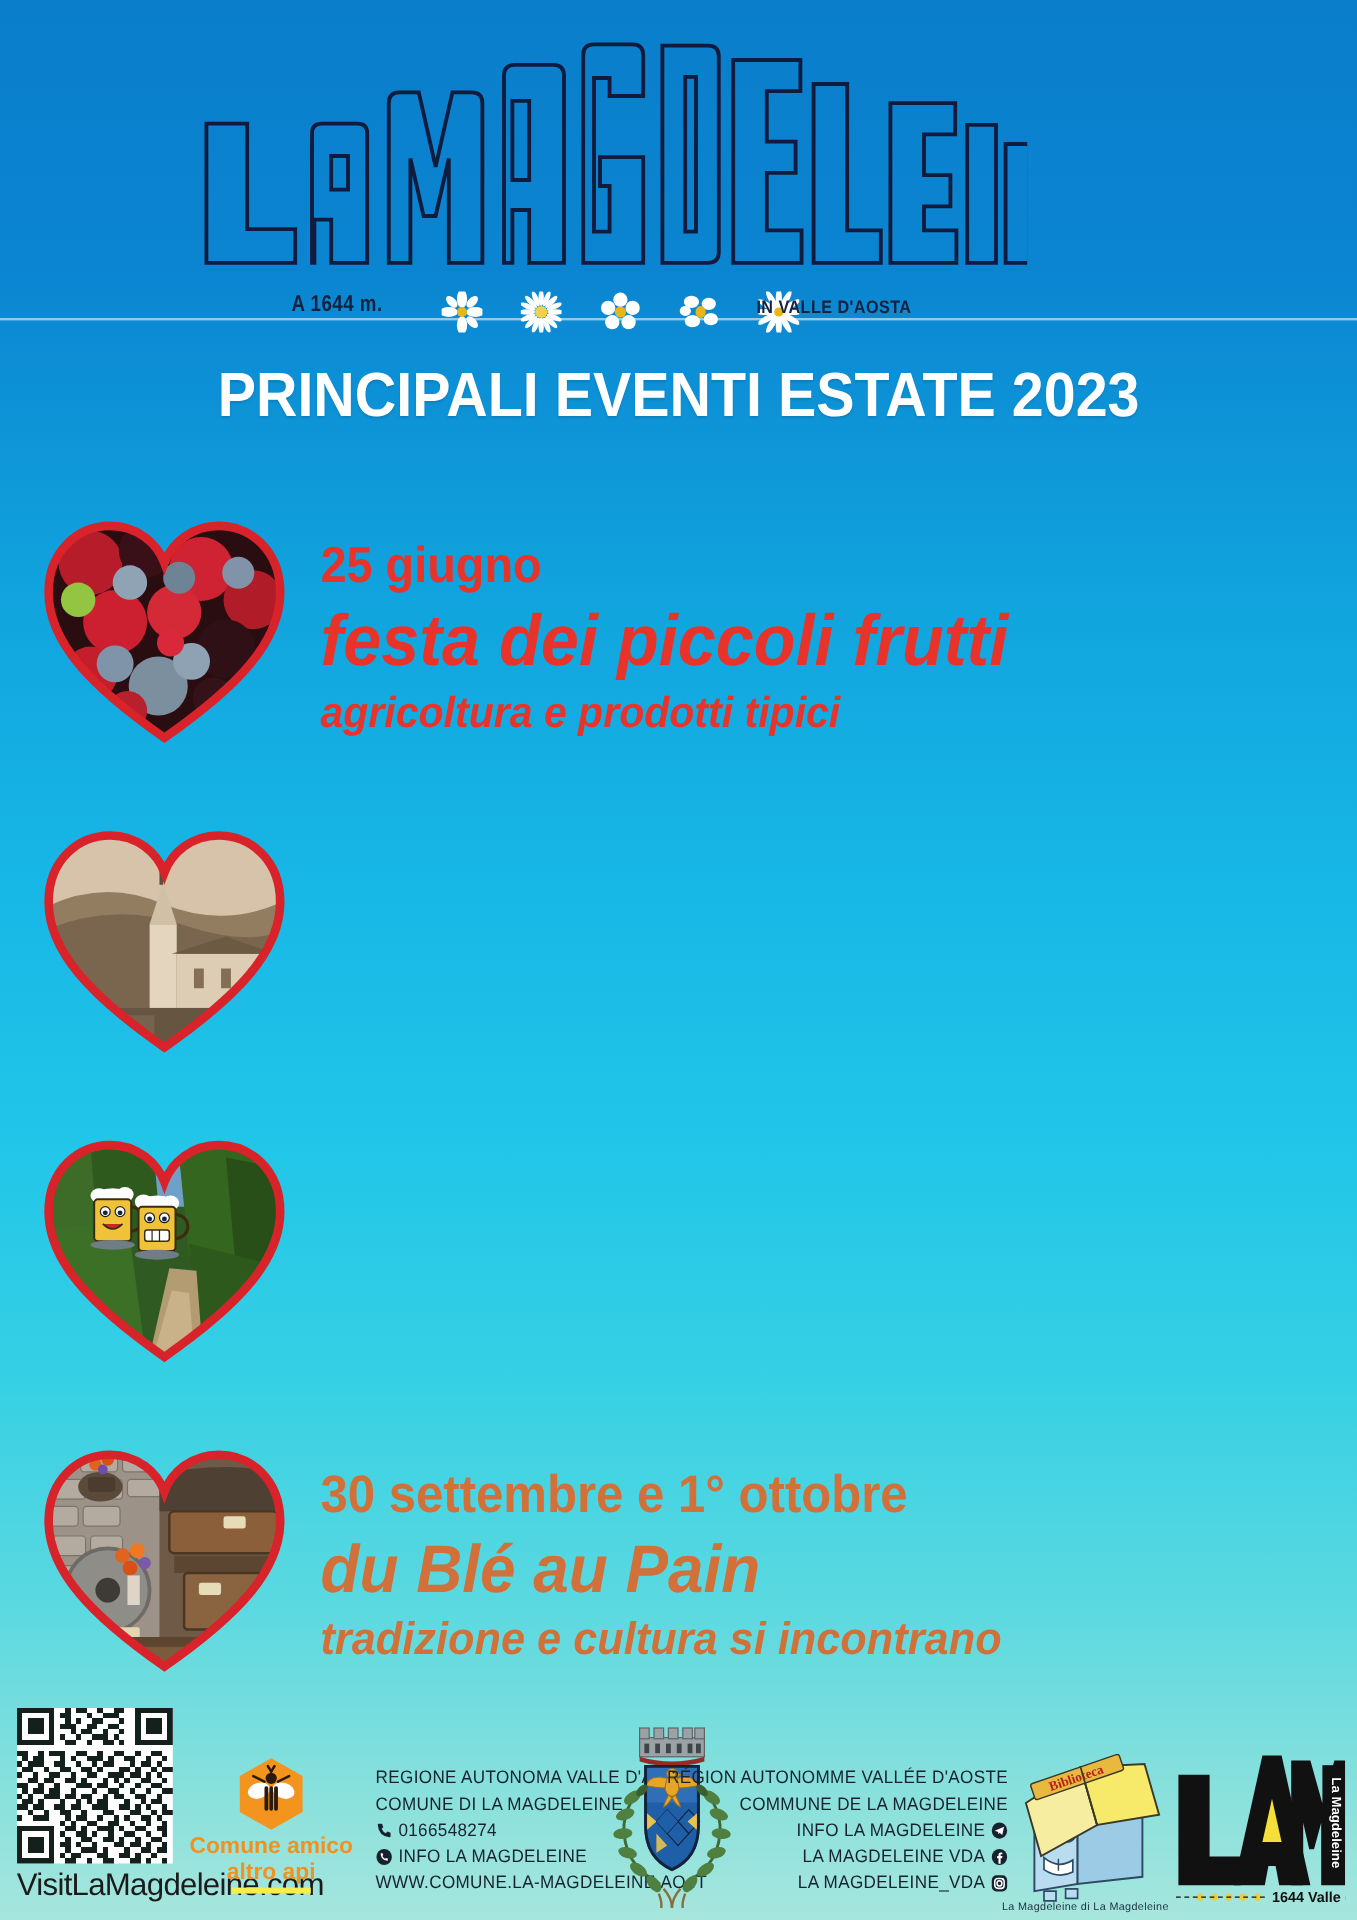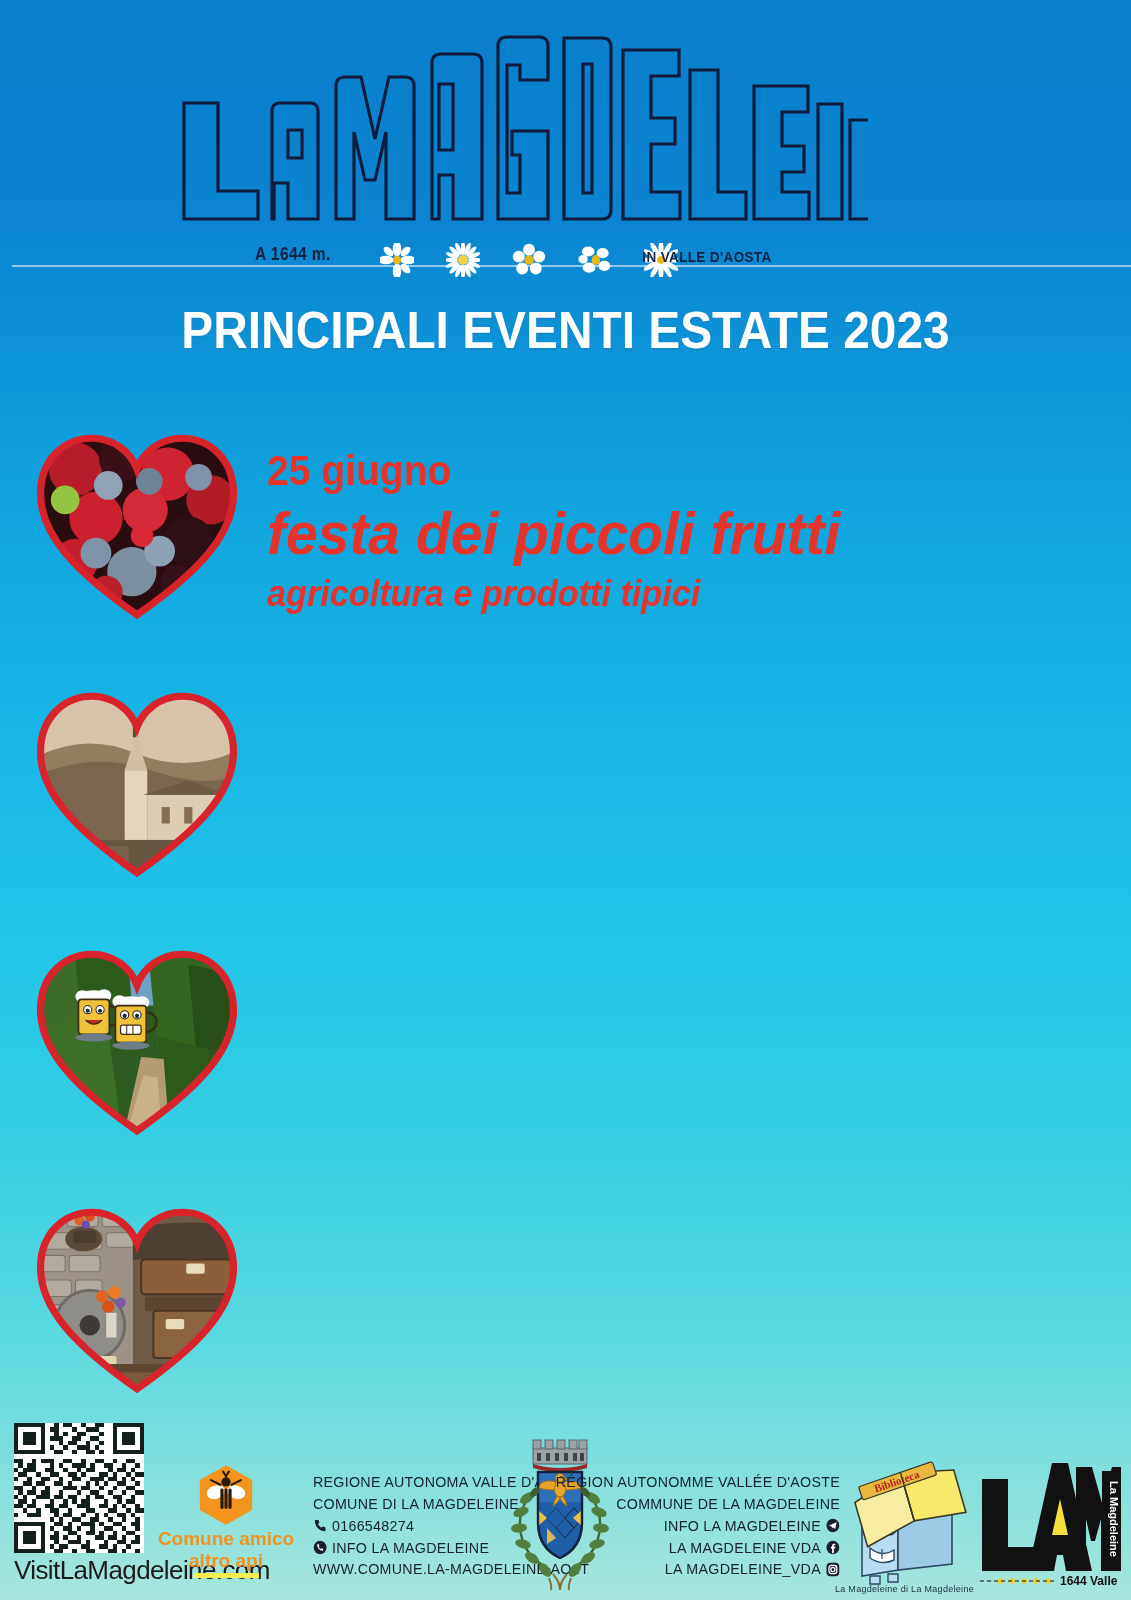--- a/index.html
+++ b/index.html
@@ -18,21 +18,21 @@
        #17b7e6 46%,
        #22c6e8 60%,
        #36d0e4 72%,
        #5cd9e0 84%,
        #87e0dc 93%,
        #a6e6dd 100%);
     overflow: hidden;
   }
 
   
-  .header { position: absolute; top: 0; left: 12px; width: 1012px; height: 290px; }
+  .header { position: absolute; top: 0; left: 0; width: 1012px; height: 290px; }
   .wordmark {
     position: absolute; left: 50%; transform: translateX(-50%);
     top: 8px; width: 700px; height: 250px;
   }
   .wordmark svg { width: 100%; height: 100%; display: block; }
   .hr-line {
     position: absolute; left: 0; top: 265px; width: 1131px; height: 2px;
     background: rgba(255,255,255,0.55);
   }
   .alt-label {
@@ -476,20 +476,25 @@
                 <circle cx="0" cy="0" r="6" fill="#e0641f"></circle>
                   <circle cx="12" cy="-4" r="6" fill="#f07820"></circle>
                 <circle cx="6" cy="10" r="6" fill="#d94f14"></circle>
                   <circle cx="18" cy="6" r="5" fill="#7a5aa8"></circle>
                 <rect x="4" y="16" width="10" height="24" fill="#ddd6c8"></rect>
               </g>
             </g>
             <path d="M100 182 C 40 140, 6 104, 6 64 C 6 30, 30 10, 56 10 C 78 10, 94 24, 100 40 C 106 24, 122 10, 144 10 C 170 10, 194 30, 194 64 C 194 104, 160 140, 100 182 Z" fill="none" stroke="#d8232a" stroke-width="7"></path>
           </svg>
         </div>
+      </div>
+      <div class="event-text">
+        <div class="ev-date"> 30 settembre e 1° ottobre</div>
+        <div class="ev-name">du Blé au Pain</div>
+        <div class="ev-sub">tradizione e cultura si incontrano</div>
       </div>
     </div>
 
   </div>
 
   <div class="footer">
 
     <div class="qr-block">
       <svg class="qr" viewBox="0 0 29 29" shape-rendering="crispEdges">
         <rect width="29" height="29" fill="#ffffff"></rect>

